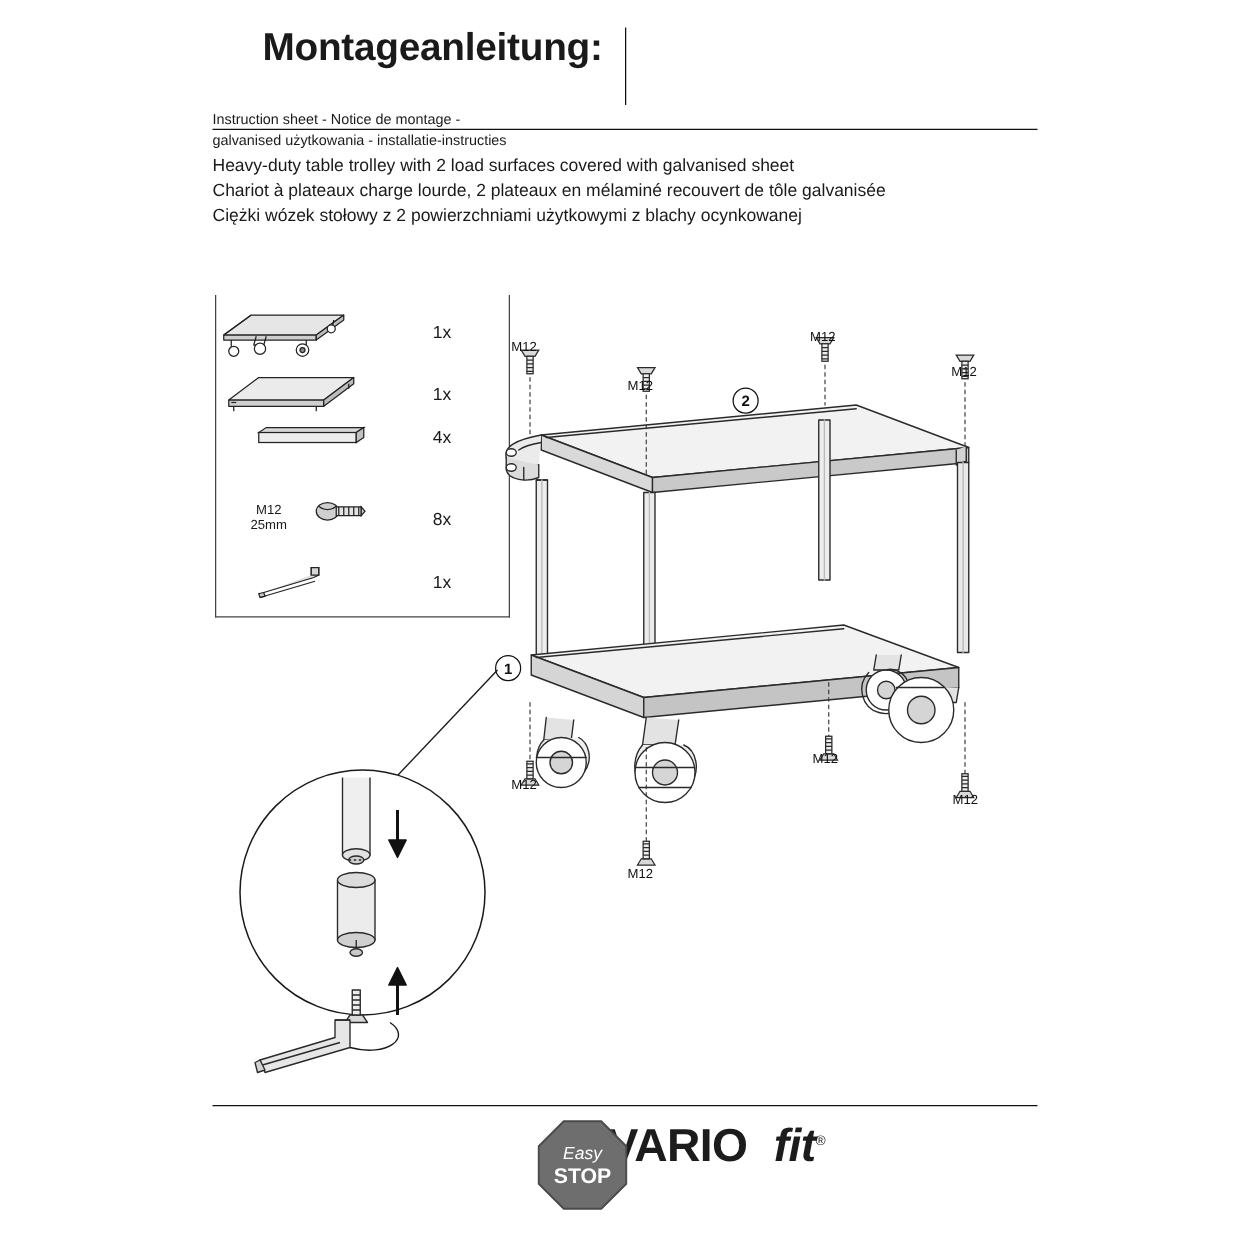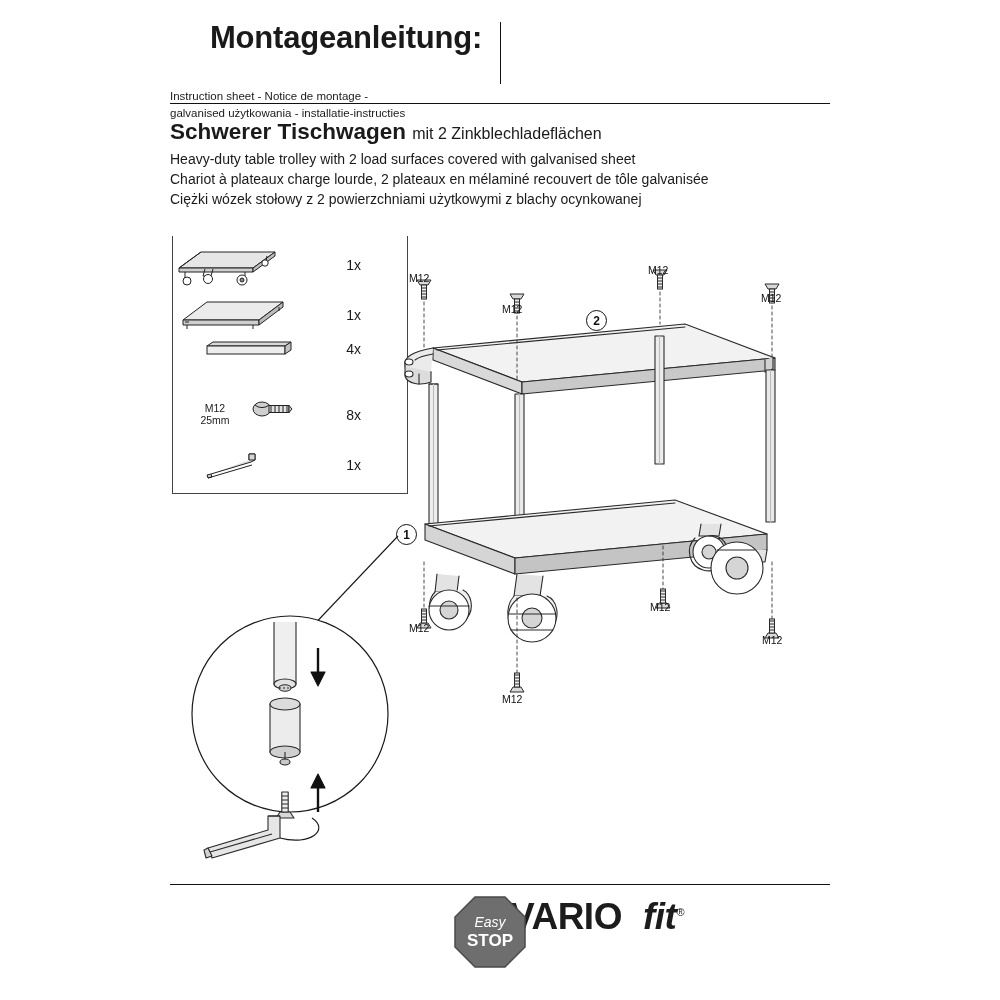--- a/index.html
+++ b/index.html
@@ -66,21 +66,21 @@
   .callout {
     position:absolute; width:19px; height:19px; border-radius:50%;
     border:1.3px solid #111; background:#fff;
     font-size:12px; font-weight:bold; color:#111;
     display:flex; align-items:center; justify-content:center;
   }
 
   
   .foot-rule { position:absolute; left:170px; top:884px; width:660px; height:1px; background:#111; }
   .brand {
-    position:absolute; left:452px; top:898px; display:flex; align-items:center;
+    position:absolute; left:428px; top:898px; display:flex; align-items:center;
   }
   .brand-txt {
     font-size:37px; letter-spacing:-0.5px; color:#1c1c1c; font-weight:bold;
     margin-left:58px; line-height:1;
   }
   .brand-txt i { font-style:italic; font-weight:bold;margin-left:21px; }
   .brand-reg { font-size:11px; vertical-align:super; font-weight:normal; }
 </style>
 </head>
 <body>
@@ -95,24 +95,20 @@
       <div class="hdr-divider"></div>
     </div>
     <div class="hdr-sub">
       <div>Instruction sheet - Notice de montage  -</div>
       <div>galvanised użytkowania - installatie-instructies</div>
     </div>
   </div>
   <div class="hdr-rule"></div>
 
   <div class="prod">
-    <div class="prod-h">
-      <span>Schwerer Tischwagen</span>
-      <span class="light">mit 2 Zinkblechladeflächen</span>
-    </div>
     <div class="prod-langs">
       <div>Heavy-duty table trolley with 2 load surfaces covered with galvanised sheet</div>
       <div>Chariot à plateaux charge lourde, 2 plateaux en mélaminé recouvert de tôle galvanisée</div>
       <div>Ciężki wózek stołowy z 2 powierzchniami użytkowymi z blachy ocynkowanej</div>
     </div>
   </div>
 
   <div class="parts">
 
     <div class="parts-row" style="top:4px;">

